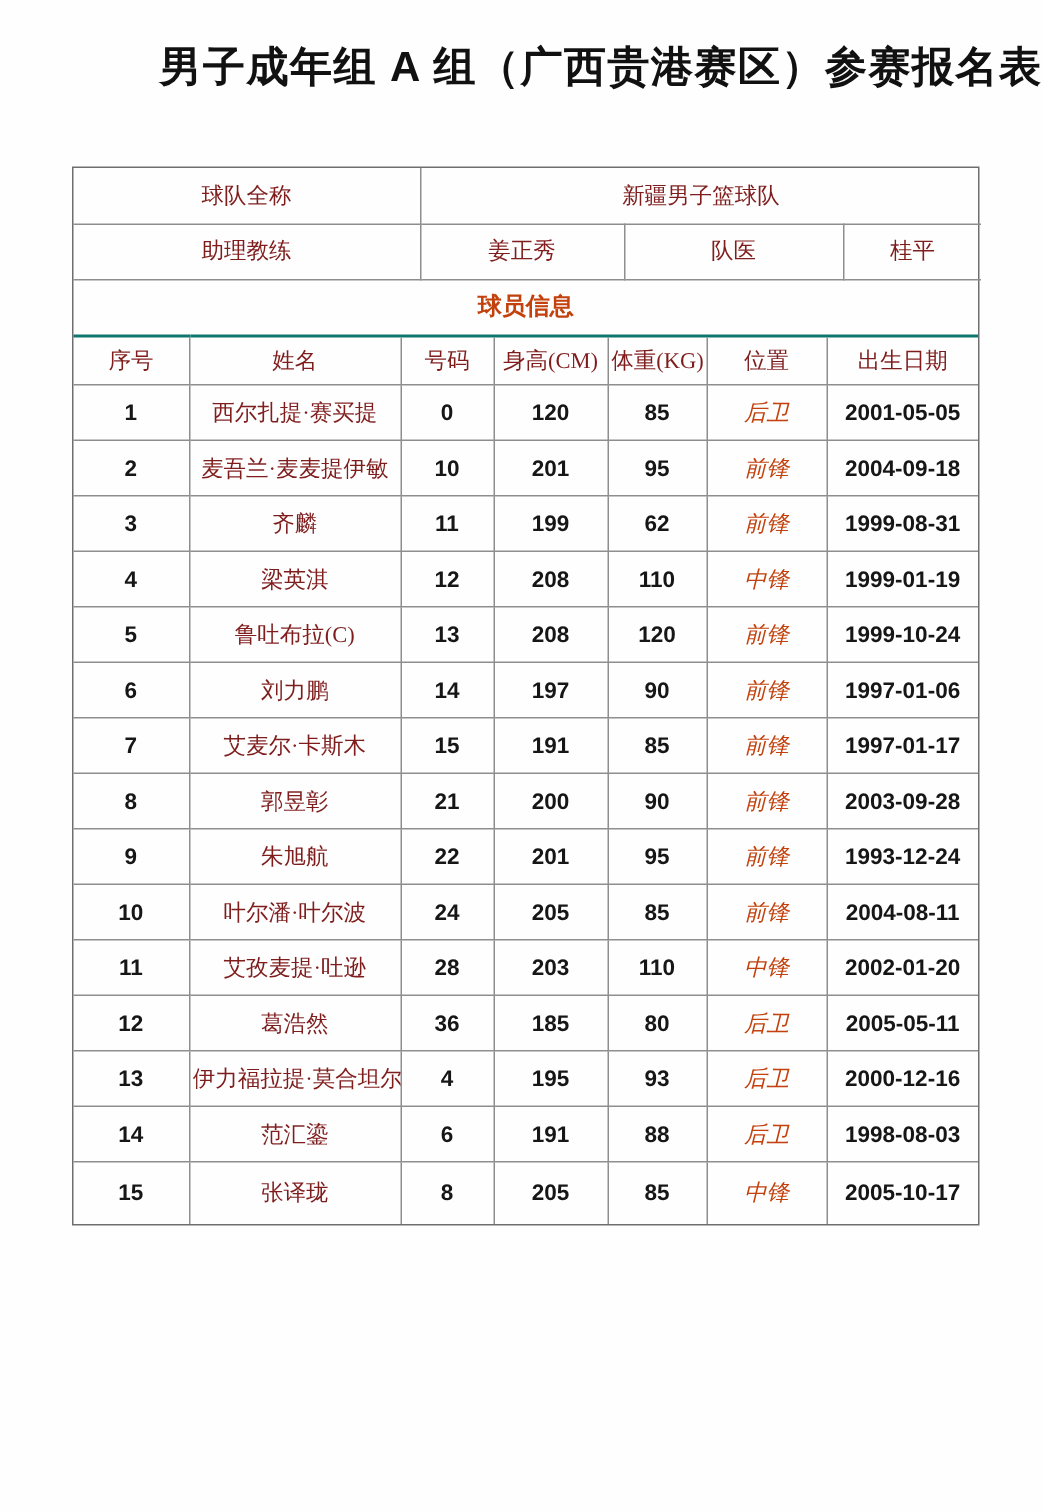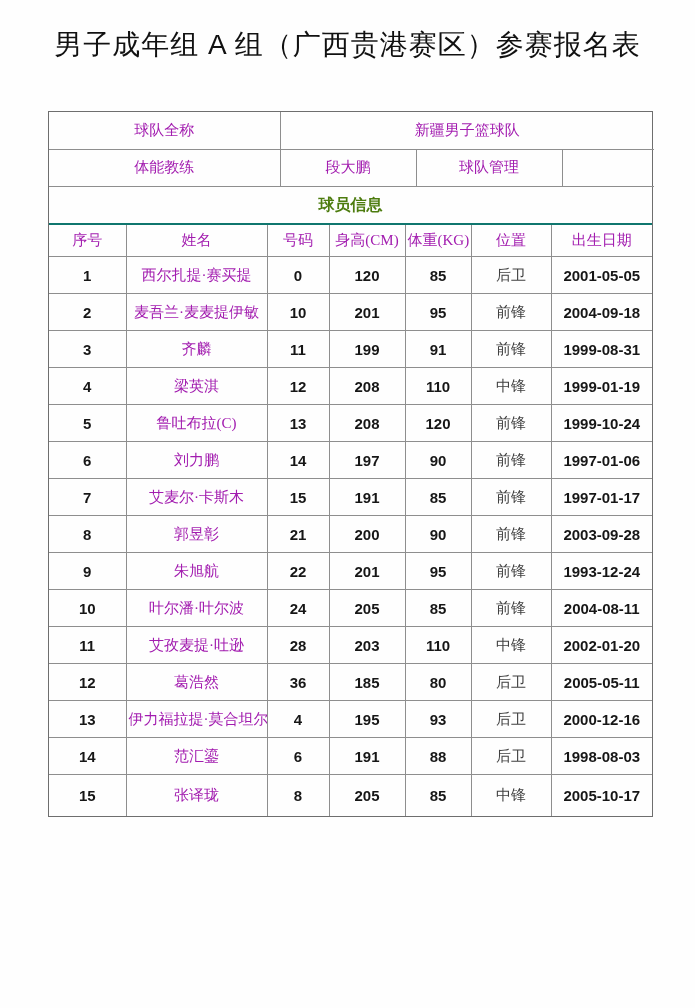--- a/index.html
+++ b/index.html
@@ -14,23 +14,23 @@
   }
   .page {
     position: absolute;
     left: 0; top: 0;
     width: 695px;
     height: 1008px;
     background: #fefefe;
   }
   .title {
     margin-top: 26px;
-    text-align: center;
+    text-align: right;
     font-family: "Liberation Sans", "DejaVu Sans", sans-serif;
-    font-weight: normal;
+    font-weight: bold;
     font-size: 28px;
     letter-spacing: 1px;
     color: #111111;
   }
   .form-box {
     position: absolute;
     left: 48px;
     top: 111px;
     width: 605px;
     border: 1px solid #6e6e6e;
@@ -52,35 +52,35 @@
   td:last-child, th:last-child { border-right: none; }
   .info-table tr { height: 37px; }
   .info-table tr:first-child td { border-top: none; }
   .section-band {
     height: 36px;
     line-height: 36px;
     text-align: center;
     font-family: "Liberation Sans", "DejaVu Sans", sans-serif;
     font-weight: bold;
     font-size: 16px;
-    color: #4d7c0f;
+    color: #c2410c;
   }
   .players-table thead tr { height: 33px; }
   .players-table thead th { border-top: 2px solid #0f766e; }
   .players-table tbody tr { height: 37px; }
   .players-table tbody tr:last-child { height: 41px; }
   .players-table tbody tr:last-child td { border-bottom: none; }
   .num {
     font-family: "Liberation Sans", "DejaVu Sans", sans-serif;
     font-weight: 600;
     font-size: 15px;
     color: #161616;
   }
-  .cn { color: #a21caf; }
-  .pos { color: #404040; }
+  .cn { color: #7f1d1d; }
+  .pos { color: #c2410c; font-style: italic; }
 </style>
 </head>
 <body>
 
 <div class="page">
 
   <h1 class="title">男子成年组 A 组（广西贵港赛区）参赛报名表</h1>
 
   <div class="form-box">
 
@@ -90,24 +90,24 @@
           <col style="width:136px">
           <col style="width:146px">
           <col style="width:92px">
       </colgroup>
       <tbody id="info-body">
           <tr>
             <td class="cn">球队全称</td>
             <td class="cn" colspan="3">新疆男子篮球队</td>
           </tr>
           <tr>
-            <td class="cn">体能教练</td>
-            <td class="cn">段大鹏</td>
-            <td class="cn">球队管理</td>
-            <td class="cn">&nbsp;</td>
+            <td class="cn">助理教练</td>
+            <td class="cn">姜正秀</td>
+            <td class="cn">队医</td>
+            <td class="cn">桂平</td>
           </tr>
         </tbody>
     </table>
 
     <div class="section-band">球员信息</div>
 
     <table class="players-table">
       <colgroup>
         <col style="width:77px">
           <col style="width:141px">
@@ -145,21 +145,21 @@
             <td class="num">201</td>
             <td class="num">95</td>
             <td class="cn pos">前锋</td>
             <td class="num">2004-09-18</td>
           </tr>
           <tr>
             <td class="num">3</td>
             <td class="cn">齐麟</td>
             <td class="num">11</td>
             <td class="num">199</td>
-            <td class="num">91</td>
+            <td class="num">62</td>
             <td class="cn pos">前锋</td>
             <td class="num">1999-08-31</td>
           </tr>
           <tr>
             <td class="num">4</td>
             <td class="cn">梁英淇</td>
             <td class="num">12</td>
             <td class="num">208</td>
             <td class="num">110</td>
             <td class="cn pos">中锋</td>

